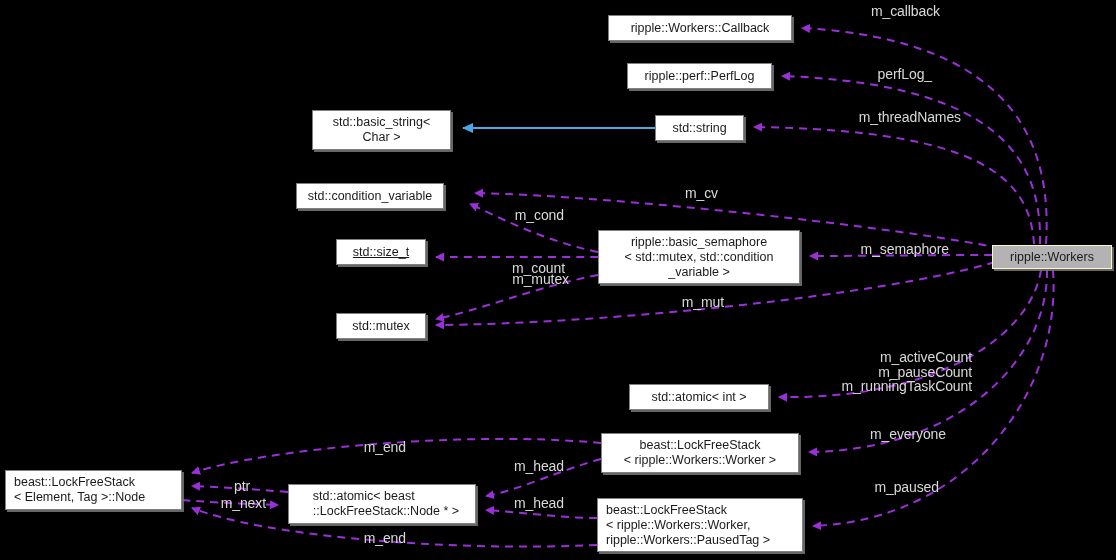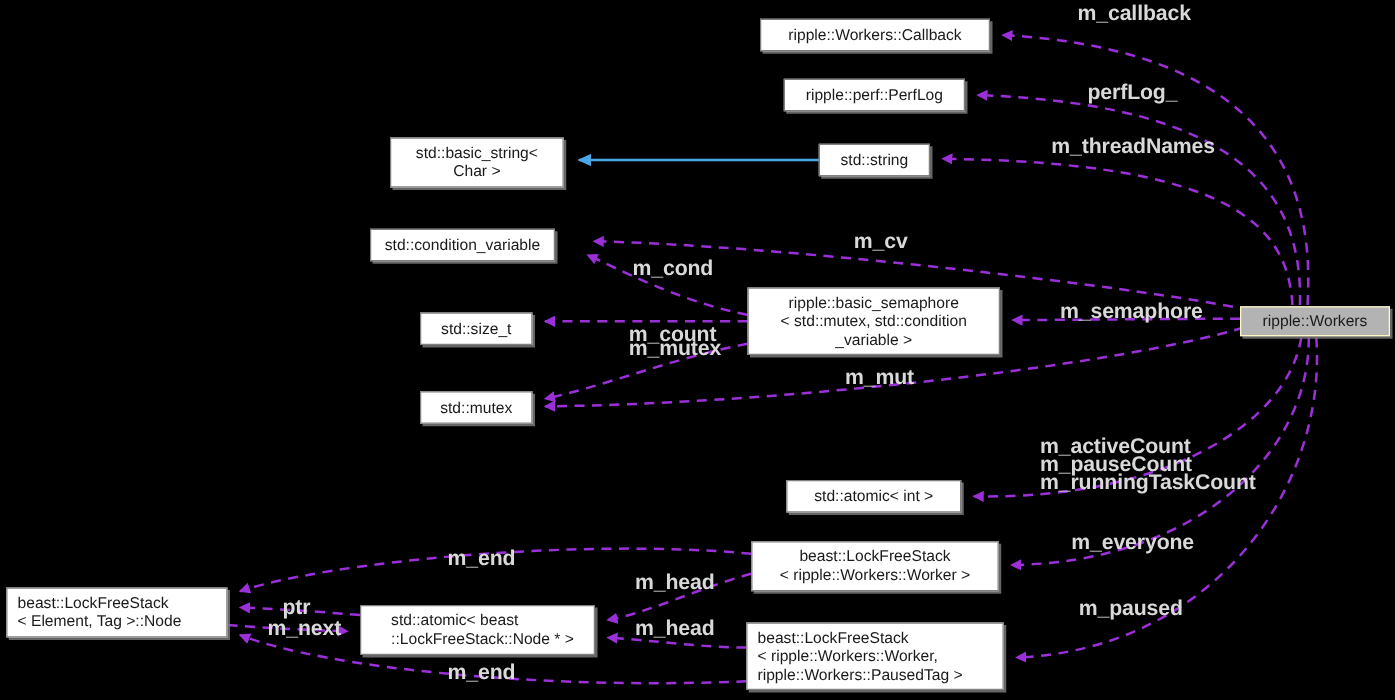--- a/index.html
+++ b/index.html
@@ -41,25 +41,25 @@
     cursor: pointer;
   }
   .node.highlight {
     background: #b3b3b3;
     border: 1px solid #fef9c3;
     color: #1a1a1a;
   }
   .edge-label {
     position: absolute;
     color: #d9d9d9;
-    font-size: 17px;
-    font-weight: bold;
+    font-size: 14px;
+    font-weight: normal;
     line-height: 14.5px;
     white-space: pre;
-    text-align: left;
+    text-align: right;
     letter-spacing: -0.1px;
     pointer-events: none;
   }
 </style>
 </head>
 <body>
 
 <div id="diagram">
 
   <svg id="edge-layer" width="1116" height="560" viewBox="0 0 1116 560" xmlns="http://www.w3.org/2000/svg">
@@ -130,21 +130,21 @@
   </div>
 
   <div class="node" style="left:655px; top:115px; width:89px; height:26px;">
     <span>std::string</span>
   </div>
 
   <div class="node" style="left:296px; top:183px; width:148px; height:26px;">
     <span>std::condition_variable</span>
   </div>
 
-  <div class="node" style="left:336px; top:250px; width:90px; height:26px;">
+  <div class="node" style="left:336px; top:239px; width:90px; height:26px;text-decoration:underline;">
     <span>std::size_t</span>
   </div>
 
   <div class="node" style="left:598px; top:230px; width:202px; height:54px;">
     <span>ripple::basic_semaphore
 &lt; std::mutex, std::condition
 _variable &gt;</span>
   </div>
 
   <div class="node highlight" style="left:992px; top:245px; width:120px; height:24px;">

